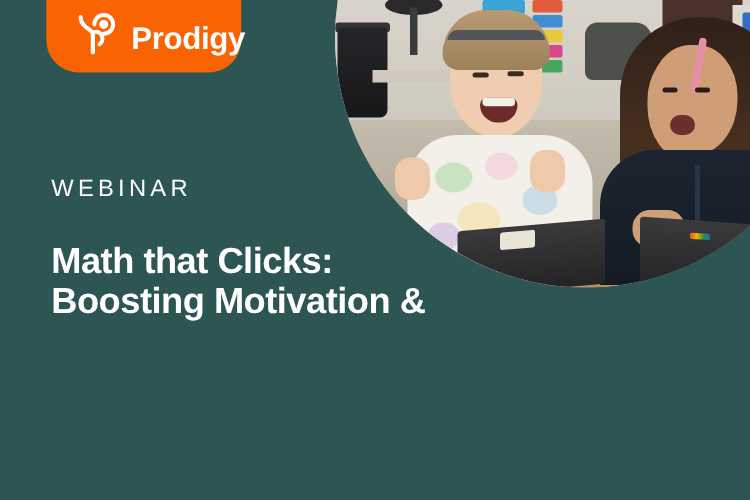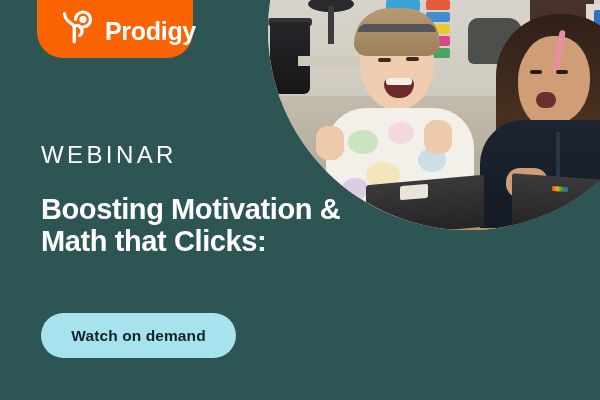--- a/index.html
+++ b/index.html
@@ -207,21 +207,21 @@
     font-weight:700;
     letter-spacing:-0.3px;
     line-height:1;
     padding-bottom:2px;
   }
 
   
   .eyebrow {
     position:absolute; left:41px; top:141px;
     color:#ffffff;
-    font-size:24px;
+    font-size:19px;
     font-weight:400;
     letter-spacing:3.4px;
   }
   .headline {
     position:absolute; left:41px; top:193px;
     color:#ffffff;
     font-size:29px;
     font-weight:700;
     line-height:32px;
     letter-spacing:-0.4px;
@@ -329,19 +329,18 @@
       <path d="M3.5 5.5 C3.5 13 10.5 14.5 13.5 18.5" fill="none" stroke="#ffffff" stroke-width="3.2" stroke-linecap="round"></path>
       <rect x="11.6" y="17" width="3.4" height="18.5" rx="1.7" fill="#ffffff"></rect>
       <path d="M14.8 17.5 A5.5 5.5 0 0 1 18.6 27.5" fill="none" stroke="#ffffff" stroke-width="3.2" stroke-linecap="round"></path>
     </svg>
     <div class="logo-word">Prodigy</div>
   </div>
 
   <div class="eyebrow">WEBINAR</div>
 
   <div class="headline">
+    <span>Math that Clicks:</span>
     <span>Boosting Motivation &amp;</span>
-    <span>Math that Clicks:</span>
   </div>
 
-  <button class="cta">Watch on demand</button>
 
 </div>
 
 </body></html>

